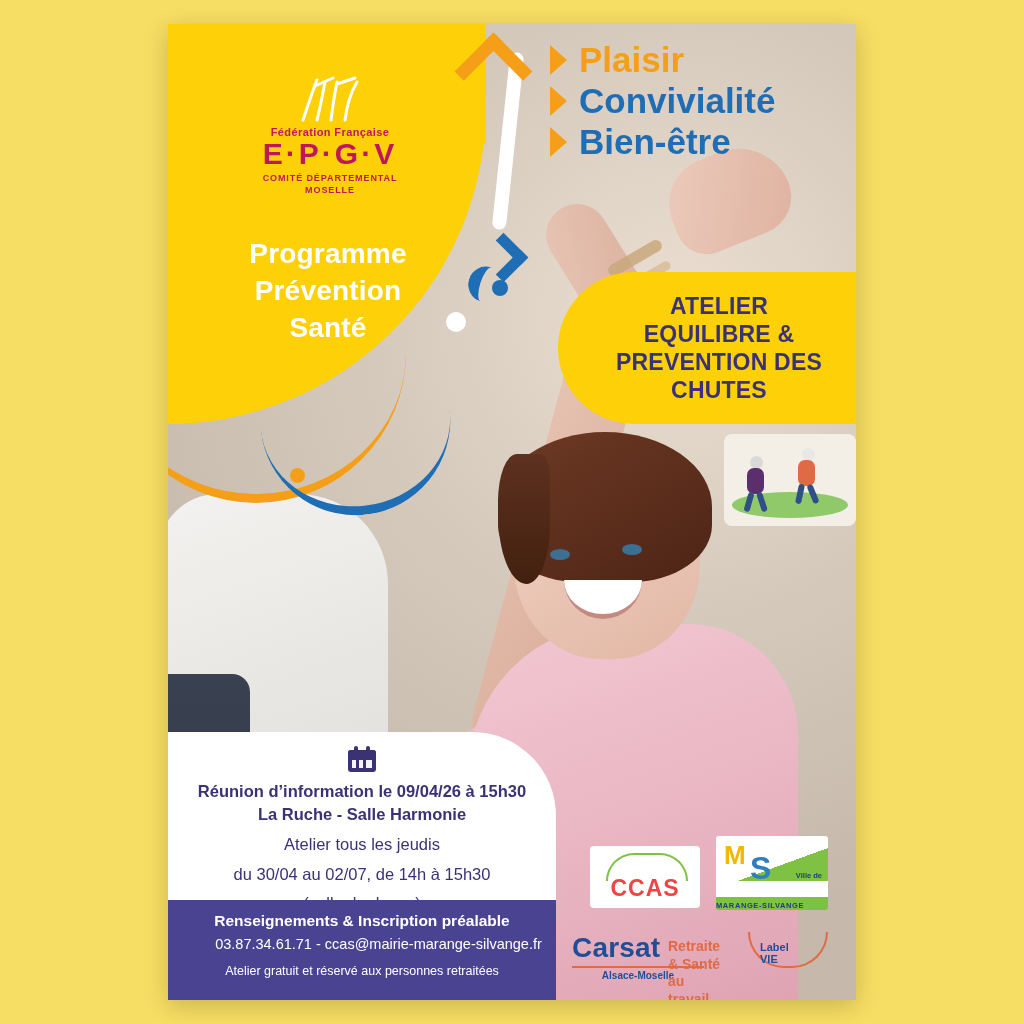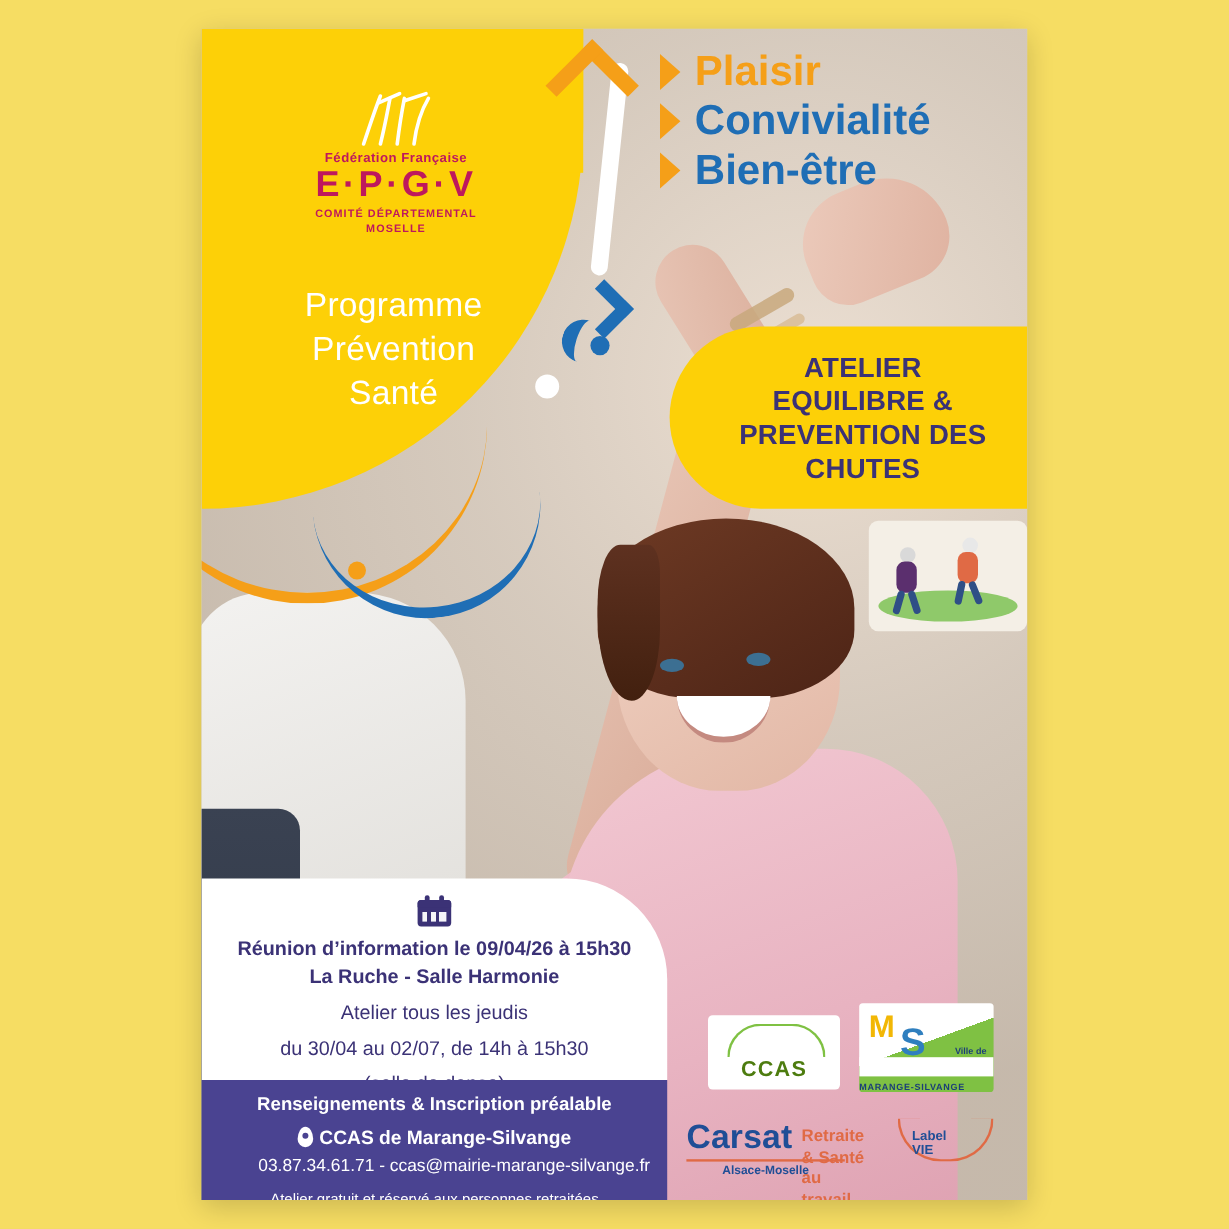--- a/index.html
+++ b/index.html
@@ -296,21 +296,21 @@
   }
 
   .programme {
     position: absolute;
     left: 24px;
     top: 212px;
     width: 272px;
     text-align: center;
     color: #fff;
     font-size: 28px;
-    font-weight: 400;
+    font-weight: 700;
     line-height: 1.32;
     letter-spacing: .2px;
   }
 
   
   .slogan {
     position: absolute;
     left: 382px;
     top: 16px;
     width: 300px;
@@ -506,22 +506,22 @@
   }
   .logo-ccas {
     position: absolute;
     left: 22px; top: 22px;
     width: 110px; height: 62px;
     background: #fff;
     border-radius: 4px;
     display: flex; align-items: flex-end; justify-content: center;
   }
   .logo-ccas .t {
-    color: #4d7c0f;
-    font-size: 18px;
+    color: #ef4444;
+    font-size: 23px;
     font-weight: 700;
     letter-spacing: 1px;
     padding-bottom: 6px;
   }
   .logo-ccas .arc {
     position: absolute;
     left: 16px; top: 7px;
     width: 78px; height: 26px;
     border: 2px solid #7fc143;
     border-bottom: none;
@@ -728,23 +728,20 @@
       </div>
       <div class="info-line-bold">Réunion d’information le 09/04/26 à 15h30</div>
       <div class="info-line-bold">La Ruche - Salle Harmonie</div>
       <div class="info-line">Atelier tous les jeudis</div>
       <div class="info-line">du 30/04 au 02/07, de 14h à 15h30</div>
       <div class="info-line">(salle de danse)</div>
     </div>
 
     <div class="contact">
       <div class="contact-title">Renseignements &amp; Inscription préalable</div>
-      <div class="contact-org">
-        <span class="pin-ico"></span><span>CCAS de Marange-Silvange</span>
-      </div>
       <div class="contact-mail">03.87.34.61.71 - ccas@mairie-marange-silvange.fr</div>
       <div class="contact-note">Atelier gratuit et réservé aux personnes retraitées</div>
     </div>
 
     <div class="logos">
 
       <div class="logo-ccas">
         <div class="arc"></div>
         <div class="t">CCAS</div>
       </div>

